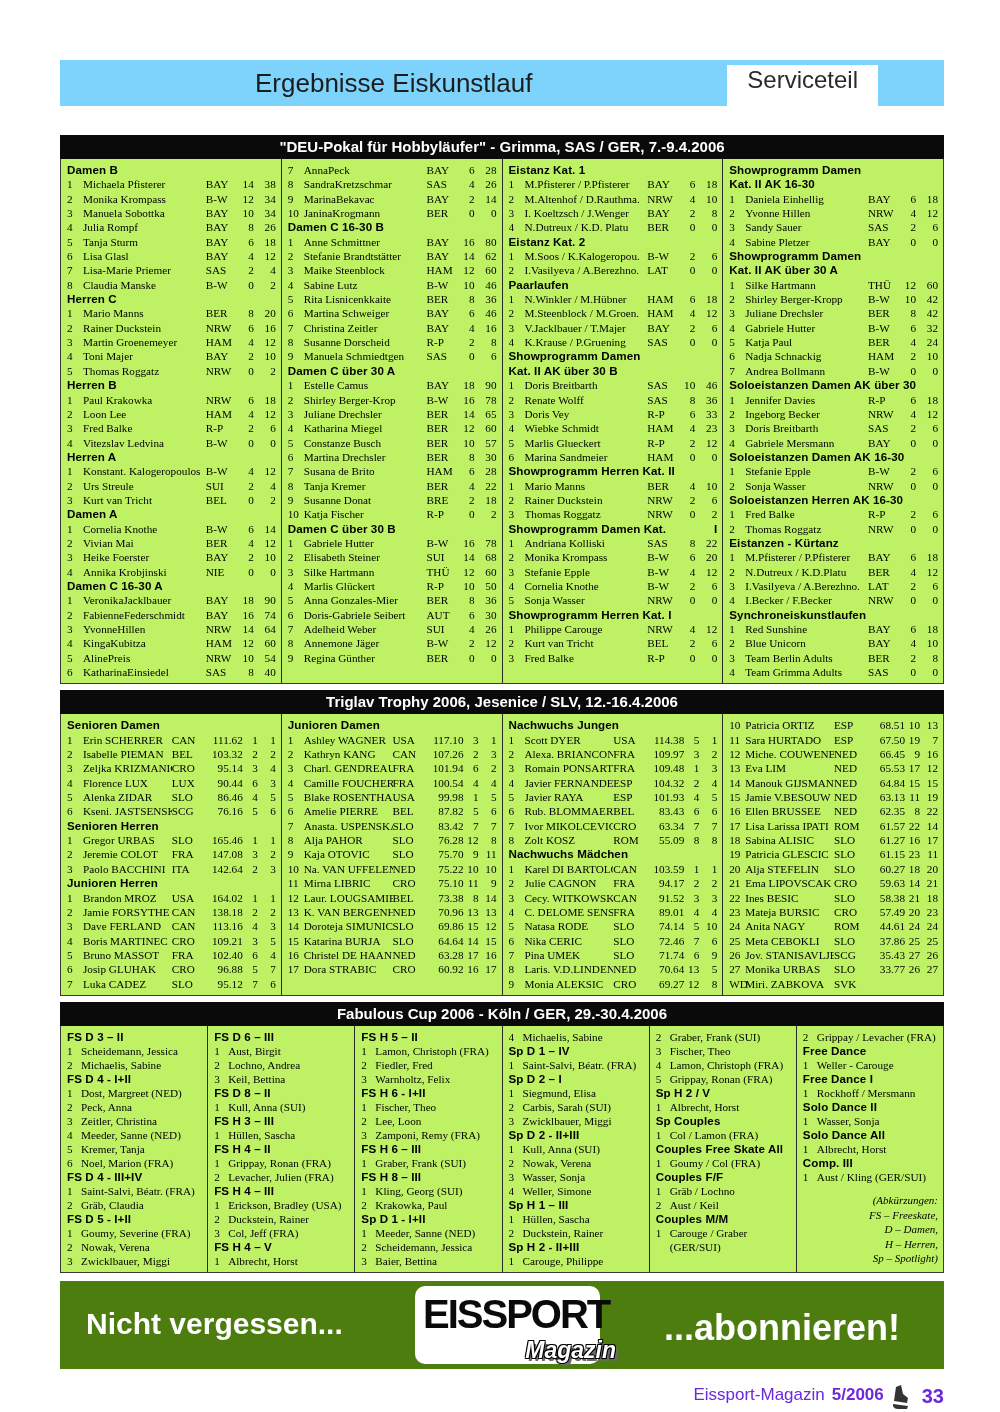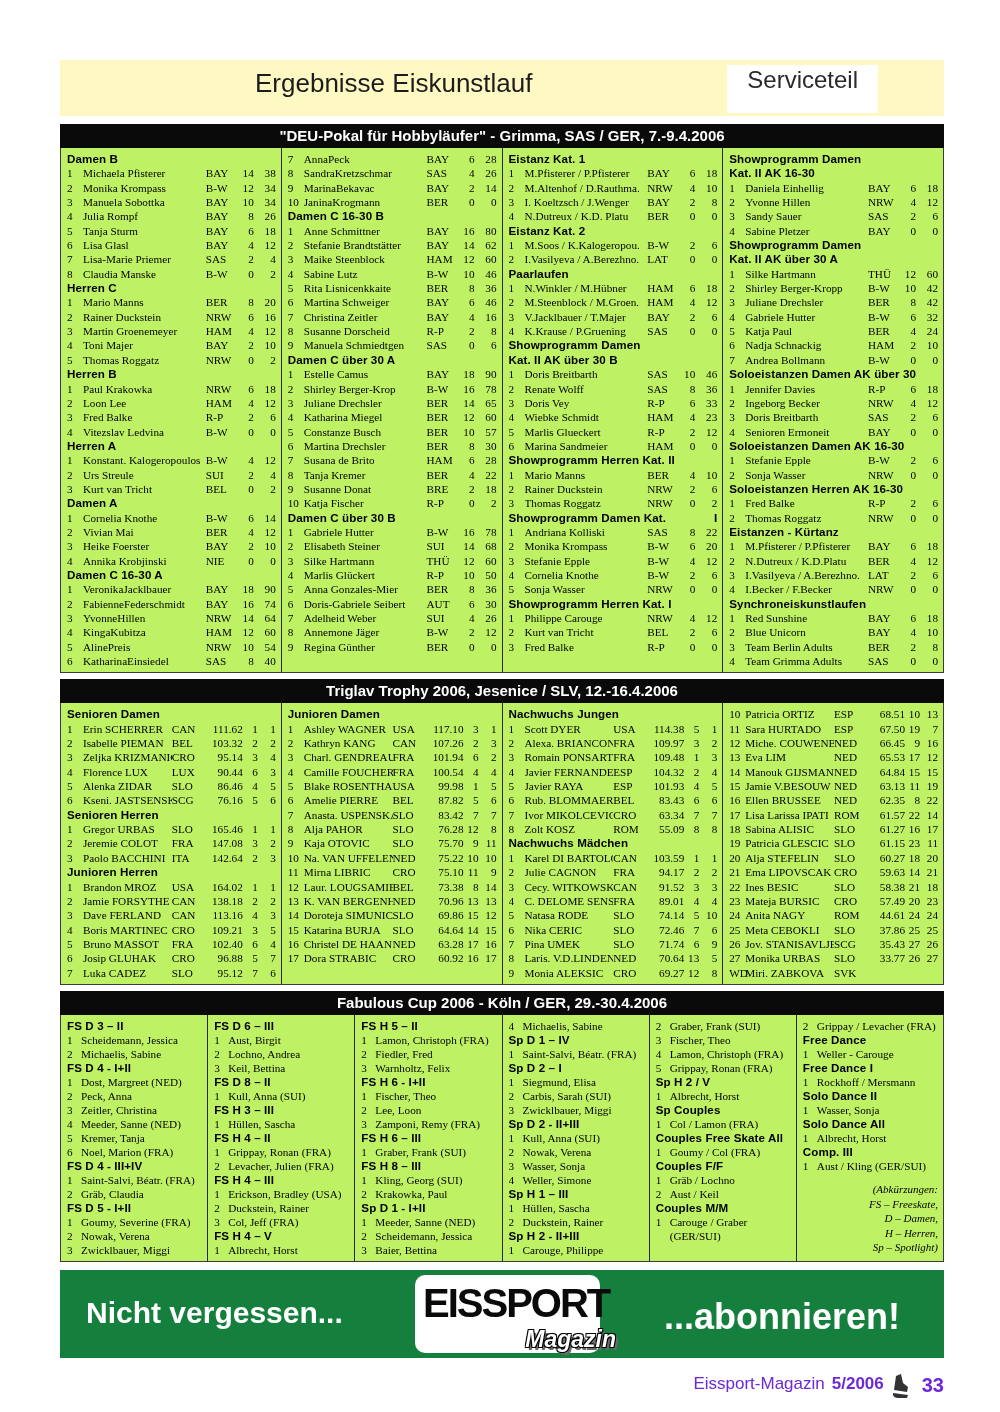--- a/index.html
+++ b/index.html
@@ -5,22 +5,22 @@
   * { box-sizing: border-box; margin: 0; padding: 0; }
   html, body { background: #fff; }
   body {
     width: 1000px; height: 1412px; overflow: hidden;
     font-family: "Liberation Serif", serif; color: #000;
   }
   .page { padding: 60px 56px 0 60px; }
 
   
   .topbar {
-    height: 56px; background: #fef9c3; position: relative;
-    margin-bottom: 8px;
+    height: 46px; background: #7dd3fc; position: relative;
+    margin-bottom: 29px;
   }
   .top-title {
     position: absolute; left: 195px; top: 8px;
     font-family: "Liberation Sans", sans-serif; font-size: 26px; color: #1c1c1c;
   }
   .top-badge {
     position: absolute; right: 66px; top: 5px;
     background: #fff; padding: 1px 20px 19px;
     font-family: "Liberation Sans", sans-serif; font-size: 24px; color: #2a2a2a;
   }
@@ -58,21 +58,21 @@
   section[data-section="2"] .cell.rank { width: 14px; }
   section[data-section="2"] .cell.name { white-space: normal; overflow: visible; }
   section[data-section="2"] .ghead { line-height: 14px; }
   .note {
     margin-top: 9px; text-align: right; font-style: italic;
     font-size: 11px; line-height: 14.6px;
   }
 
   
   .banner {
-    margin-top: 8px; height: 88px; background: #15803d;
+    margin-top: 8px; height: 88px; background: #4d7c0f;
     position: relative; display: flex; align-items: center;
   }
   .banner-left {
     position: absolute; left: 26px; top: 26px;
     color: #fff; font-family: "Liberation Sans", sans-serif; font-weight: bold; font-size: 30px;
   }
   .banner-right {
     position: absolute; right: 44px; top: 26px;
     color: #fff; font-family: "Liberation Sans", sans-serif; font-weight: bold; font-size: 36px;
   }
@@ -943,21 +943,21 @@
           </div>
           <div class="row">
             <div class="cell rank">3</div>
             <div class="cell name">Doris Breitbarth</div>
             <div class="cell club">SAS</div>
             <div class="cell n1">2</div>
             <div class="cell n2">6</div>
           </div>
           <div class="row">
             <div class="cell rank">4</div>
-            <div class="cell name">Senioren Ermoneit</div>
+            <div class="cell name">Gabriele Mersmann</div>
             <div class="cell club">BAY</div>
             <div class="cell n1">0</div>
             <div class="cell n2">0</div>
           </div>
           <div class="ghead">
             <div class="ghead-line">
               <div class="ghead-text">Soloeistanzen Damen AK 16-30</div>
             </div>
           </div>
           <div class="row">

